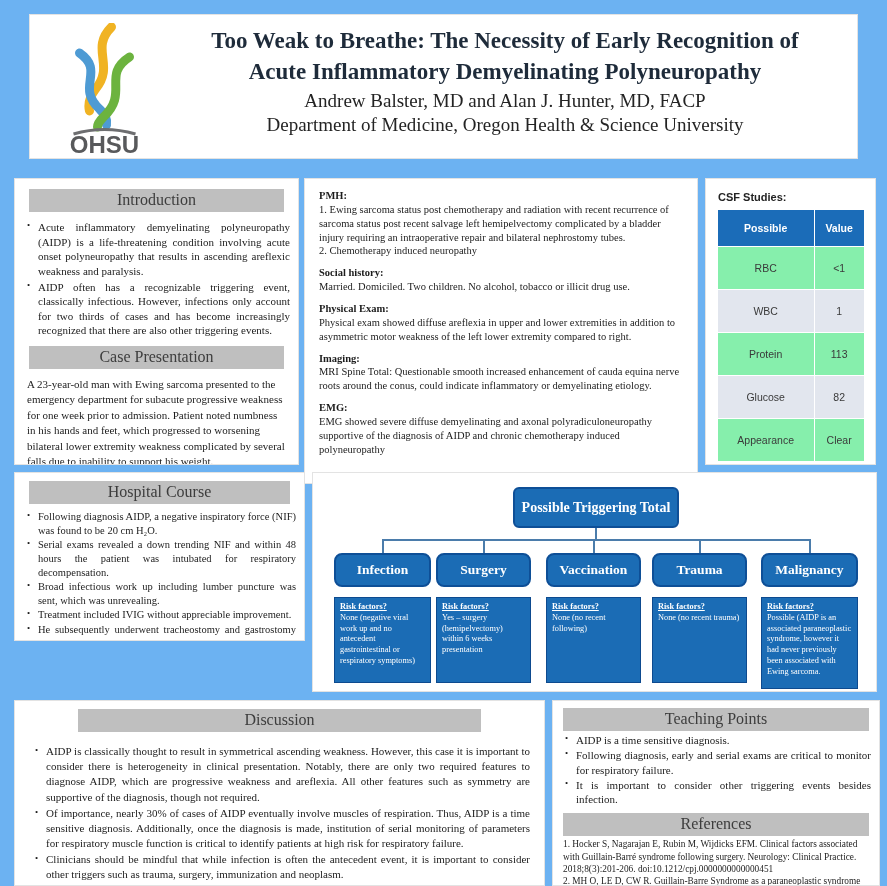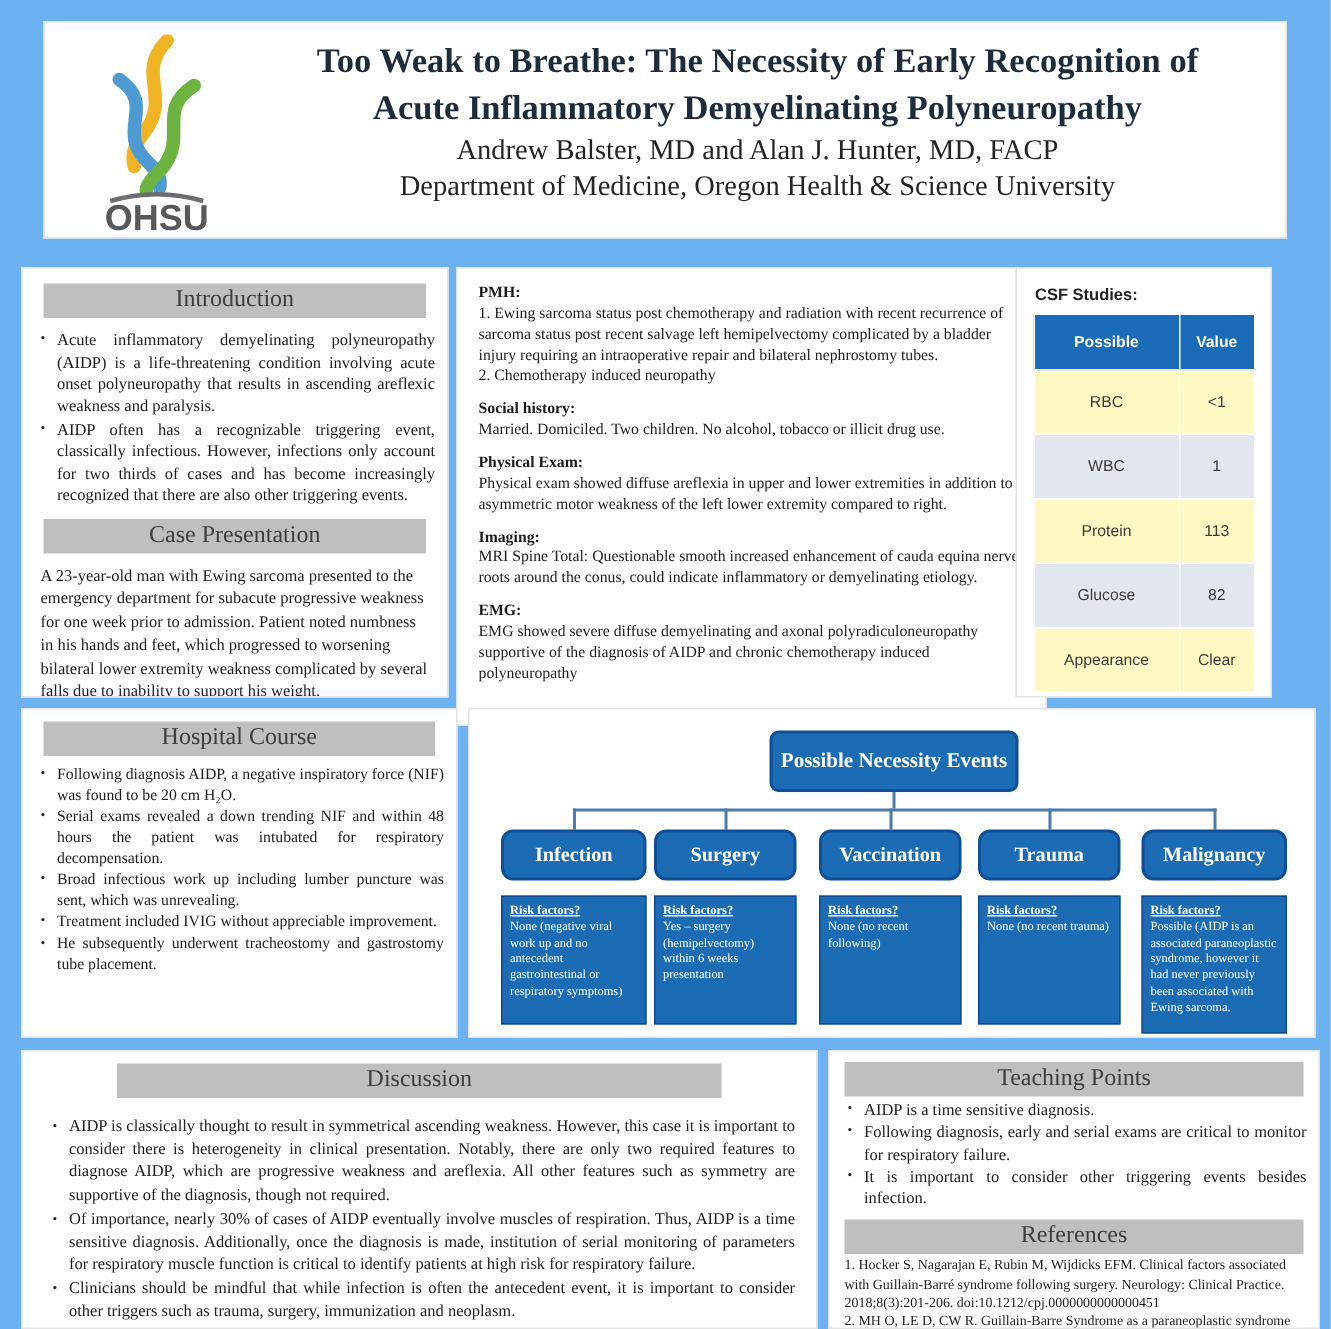--- a/index.html
+++ b/index.html
@@ -20,41 +20,41 @@
           padding:2px 0 3px;margin:10px auto 8px;width:90%;}
   ul.blist{margin:4px 8px 8px 10px;padding:0;list-style:none;}
   ul.blist li{position:relative;padding-left:13px;margin-bottom:1px;}
   ul.blist li:before{content:"\2022";position:absolute;left:2px;top:0;font-size:9px;line-height:inherit;}
   .justify{text-align:justify;}
 
   
   .intro{left:14px;top:178px;width:285px;height:287px;}
   .intro .body, .hospital .body{font-size:11px;line-height:1.33;}
   .case-text{font-size:11px;line-height:1.4;margin:2px 12px;}
-  .hospital{left:14px;top:472px;width:291px;height:220px;}
+  .hospital{left:14px;top:472px;width:291px;height:169px;}
   .hospital .secbar{margin:8px auto 6px;}
   .hospital ul.blist{font-size:10.5px;line-height:1.3;margin:2px 8px 4px 10px;}
 
   
   .history{left:304px;top:178px;width:394px;height:306px;}
   .history .inner{padding:10px 14px;font-size:10.5px;line-height:1.32;}
   .hsec{margin-bottom:8px;}
   .hsec .hhead{font-weight:bold;}
 
   
-  .csf{left:677px;top:178px;width:171px;height:287px;}
+  .csf{left:705px;top:178px;width:171px;height:287px;}
   .csf .csf-head{font-family:"Liberation Sans",sans-serif;font-weight:bold;font-size:11px;
                  padding:12px 0 6px 12px;color:#222;}
   table.csf-table{border-collapse:collapse;margin:0 auto;width:148px;
                   font-family:"Liberation Sans",sans-serif;}
   table.csf-table th{background:#1b6cb8;color:#fff;font-size:10.5px;font-weight:bold;
                      height:34px;text-align:center;border:1.5px solid #fff;}
   table.csf-table td{font-size:10.5px;color:#3a3a3a;text-align:center;height:40px;
                      vertical-align:middle;border:1.5px solid #fff;}
-  table.csf-table tr.odd td{background:#fef9c3;text-align:center;}
+  table.csf-table tr.odd td{background:#86efac;text-align:center;}
   table.csf-table tr.even td{background:#e2e6ee;}
 
   
   .diagram{left:312px;top:472px;width:565px;height:220px;}
   .dbox{position:absolute;background:#1b6cb5;border:2px solid #0e4f97;border-radius:8px;
         color:#fff;font-weight:bold;text-align:center;box-sizing:border-box;
         display:flex;align-items:center;justify-content:center;}
   .root-box{left:200px;top:14px;width:166px;height:41px;font-size:14px;line-height:1.25;border-radius:6px;}
   .event-box{top:80px;height:34px;font-size:13.5px;}
   .risk-box{position:absolute;top:124px;background:#1b6cb5;border:1.5px solid #0d4a8f;
@@ -170,21 +170,21 @@
     <ul class="blist body justify">
       <li>Following diagnosis AIDP, a negative inspiratory force (NIF) was found to be 20 cm H₂O.</li>
       <li>Serial exams revealed a down trending NIF and within 48 hours the patient was intubated for respiratory decompensation.</li>
       <li>Broad infectious work up including lumber puncture was sent, which was unrevealing.</li>
       <li>Treatment included IVIG without appreciable improvement.</li>
       <li>He subsequently underwent tracheostomy and gastrostomy tube placement.</li>
     </ul>
   </div>
 
   <div class="panel diagram">
-    <div class="dbox root-box">Possible Necessity Events</div>
+    <div class="dbox root-box">Possible Triggering Total</div>
 
     <div class="cline" style="left:282px;top:55px;width:2px;height:11px;"></div>
     <div class="cline" style="left:69px;top:66px;width:429px;height:2px;"></div>
     <div class="cline" style="left:69px;top:66px;width:2px;height:14px;"></div>
     <div class="cline" style="left:170px;top:66px;width:2px;height:14px;"></div>
     <div class="cline" style="left:280px;top:66px;width:2px;height:14px;"></div>
     <div class="cline" style="left:386px;top:66px;width:2px;height:14px;"></div>
     <div class="cline" style="left:496px;top:66px;width:2px;height:14px;"></div>
 
     <div class="dbox event-box" style="left:21px;width:97px;">Infection</div>

